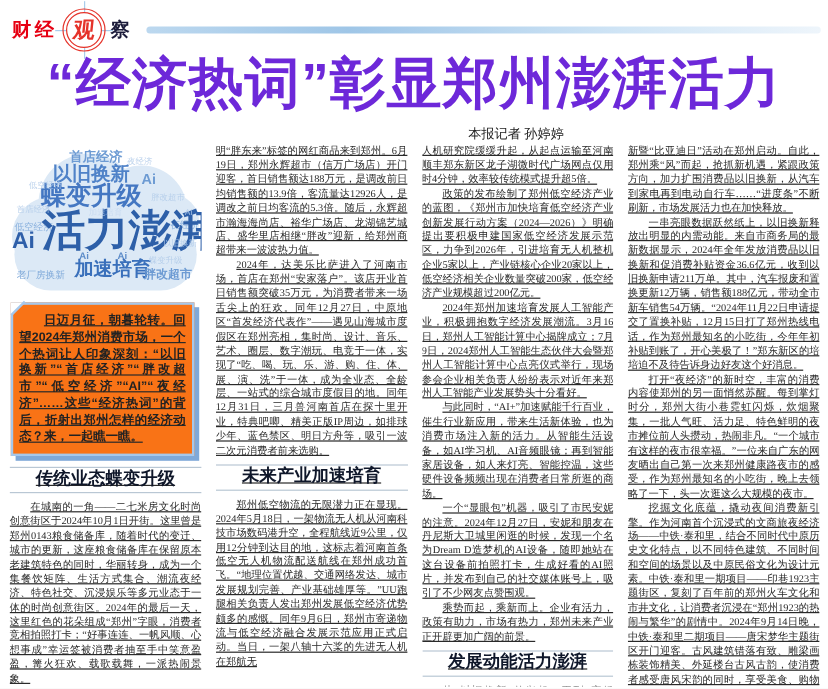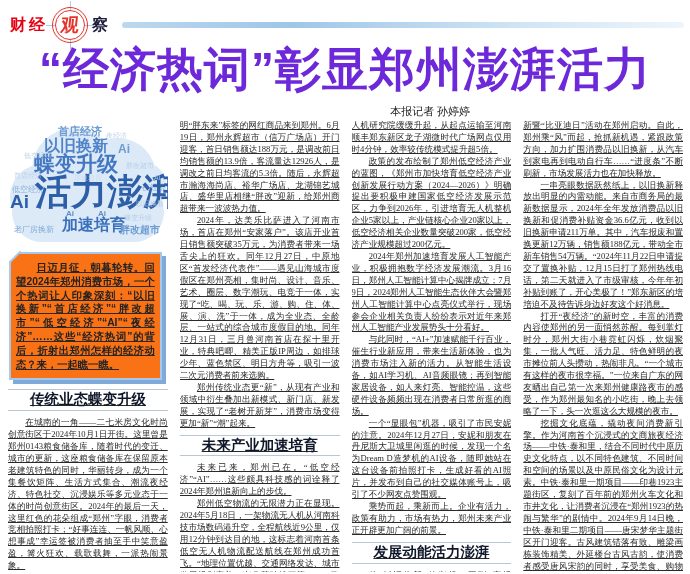--- a/index.html
+++ b/index.html
@@ -113,40 +113,38 @@
         <p>日迈月征，朝暮轮转。回望2024年郑州消费市场，一个个热词让人印象深刻：“以旧换新”“首店经济”“胖改超市”“低空经济”“AI”“夜经济”……这些“经济热词”的背后，折射出郑州怎样的经济动态？来，一起瞧一瞧。</p>
       </div>
       <h2 class="subhead">传统业态蝶变升级</h2>
       <p>在城南的一角——二七米房文化时尚创意街区于2024年10月1日开街。这里曾是郑州0143粮食储备库，随着时代的变迁、城市的更新，这座粮食储备库在保留原本老建筑特色的同时，华丽转身，成为一个集餐饮矩阵、生活方式集合、潮流夜经济、特色社交、沉浸娱乐等多元业态于一体的时尚创意街区。2024年的最后一天，这里红色的花朵组成“郑州”字眼，消费者竞相拍照打卡；“好事连连、一帆风顺、心想事成”幸运签被消费者抽至手中笑意盈盈，篝火狂欢、载歌载舞，一派热闹景象。</p>
 
     </section>
 
     <section class="col">
       <p class="cont">明“胖东来”标签的网红商品来到郑州。6月19日，郑州永辉超市（信万广场店）开门迎客，首日销售额达188万元，是调改前日均销售额的13.9倍，客流量达12926人，是调改之前日均客流的5.3倍。随后，永辉超市瀚海海尚店、裕华广场店、龙湖锦艺城店、盛华里店相继“胖改”迎新，给郑州商超带来一波波热力值。</p>
       <p>2024年，达美乐比萨进入了河南市场，首店在郑州“安家落户”。该店开业首日销售额突破35万元，为消费者带来一场舌尖上的狂欢。同年12月27日，中原地区“首发经济代表作”——遇见山海城市度假区在郑州亮相，集时尚、设计、音乐、艺术、圈层、数字潮玩、电竞于一体，实现了“吃、喝、玩、乐、游、购、住、体、展、演、洗”于一体，成为全业态、全龄层、一站式的综合城市度假目的地。同年12月31日，三月兽河南首店在探十里开业，特典吧唧、精美正版IP周边，如排球少年、蓝色禁区、明日方舟等，吸引一波二次元消费者前来选购。</p>
-      <p>郑州传统业态更“新”，从现有产业和领域中衍生叠加出新模式、新门店、新发展，实现了“老树开新芽”，消费市场变得更加“新”“潮”起来。</p>
       <h2 class="subhead">未来产业加速培育</h2>
-      <p>未来已来，郑州已在。“低空经济”“AI”……这些颇具科技感的词诠释了2024年郑州追新向上的步伐。</p>
       <p>郑州低空物流的无限潜力正在显现。2024年5月18日，一架物流无人机从河南科技市场数码港升空，全程航线近9公里，仅用12分钟到达目的地，这标志着河南首条低空无人机物流配送航线在郑州成功首飞。“地理位置优越、交通网络发达、城市发展规划完善、产业基础雄厚等。”UU跑腿相关负责人发出郑州发展低空经济优势颇多的感慨。同年9月6日，郑州市寄递物流与低空经济融合发展示范应用正式启动。当日，一架八轴十六桨的先进无人机在郑航无</p>
     </section>
 
     <section class="col">
       <p class="cont">人机研究院缓缓升起，从起点运输至河南顺丰郑东新区龙子湖微时代广场网点仅用时4分钟，效率较传统模式提升超5倍。</p>
       <p>政策的发布绘制了郑州低空经济产业的蓝图，《郑州市加快培育低空经济产业创新发展行动方案（2024—2026）》明确提出要积极申建国家低空经济发展示范区，力争到2026年，引进培育无人机整机企业5家以上，产业链核心企业20家以上，低空经济相关企业数量突破200家，低空经济产业规模超过200亿元。</p>
       <p>2024年郑州加速培育发展人工智能产业，积极拥抱数字经济发展潮流。3月16日，郑州人工智能计算中心揭牌成立；7月9日，2024郑州人工智能生态伙伴大会暨郑州人工智能计算中心点亮仪式举行，现场参会企业相关负责人纷纷表示对近年来郑州人工智能产业发展势头十分看好。</p>
       <p>与此同时，“AI+”加速赋能千行百业，催生行业新应用，带来生活新体验，也为消费市场注入新的活力。从智能生活设备，如AI学习机、AI音频眼镜；再到智能家居设备，如人来灯亮、智能控温，这些硬件设备频频出现在消费者日常所逛的商场。</p>
       <p>一个“显眼包”机器，吸引了市民安妮的注意。2024年12月27日，安妮和朋友在丹尼斯大卫城里闲逛的时候，发现一个名为Dream D造梦机的AI设备，随即她站在这台设备前拍照打卡，生成好看的AI照片，并发布到自己的社交媒体账号上，吸引了不少网友点赞围观。</p>
       <p>乘势而起，乘新而上。企业有活力，政策有助力，市场有热力，郑州未来产业正开辟更加广阔的前景。</p>
       <h2 class="subhead">发展动能活力澎湃</h2>
       <p>从“以旧换新”的兴起，再到“夜经济”的芳容绽露，活力的波澜在这里翻涌，文化的底蕴在这里沉淀，铸就了2024年郑州蓬勃发展的印记。</p>
 
     </section>
 
     <section class="col">
       <p class="cont">新暨“比亚迪日”活动在郑州启动。自此，郑州乘“风”而起，抢抓新机遇，紧跟政策方向，加力扩围消费品以旧换新，从汽车到家电再到电动自行车……“进度条”不断刷新，市场发展活力也在加快释放。</p>
-      <p>一串亮眼数据跃然纸上，以旧换新释放出明显的内需动能。来自市商务局的最新数据显示，2024年全年发放消费品以旧换新和促消费补贴资金36.6亿元，收到以旧换新申请211万单。其中，汽车报废和置换更新12万辆，销售额188亿元，带动全市新车销售54万辆。“2024年11月22日申请提交了置换补贴，12月15日打了郑州热线电话，第二天就进入了市级审核，今年年初补贴到账了，开心美极了！”郑东新区的培培迫不及待告诉身边好友这个好消息。</p>
+      <p>一串亮眼数据跃然纸上，以旧换新释放出明显的内需动能。来自市商务局的最新数据显示，2024年全年发放消费品以旧换新和促消费补贴资金36.6亿元，收到以旧换新申请211万单。其中，汽车报废和置换更新12万辆，销售额188亿元，带动全市新车销售54万辆。“2024年11月22日申请提交了置换补贴，12月15日打了郑州热线电话，作为郑州最知名的小吃街，今年年初补贴到账了，开心美极了！”郑东新区的培培迫不及待告诉身边好友这个好消息。</p>
       <p>打开“夜经济”的新时空，丰富的消费内容使郑州的另一面悄然苏醒。每到掌灯时分，郑州大街小巷霓虹闪烁，炊烟聚集，一批人气旺、活力足、特色鲜明的夜市摊位前人头攒动，热闹非凡。“一个城市有这样的夜市很幸福。”一位来自广东的网友晒出自己第一次来郑州健康路夜市的感受，作为郑州最知名的小吃街，晚上去领略了一下，头一次逛这么大规模的夜市。</p>
       <p>挖掘文化底蕴，撬动夜间消费新引擎。作为河南首个沉浸式的文商旅夜经济场——中铁·泰和里，结合不同时代中原历史文化特点，以不同特色建筑、不同时间和空间的场景以及中原民俗文化为设计元素。中铁·泰和里一期项目——印巷1923主题街区，复刻了百年前的郑州火车文化和市井文化，让消费者沉浸在“郑州1923的热闹与繁华”的剧情中。2024年9月14日晚，中铁·泰和里二期项目——唐宋梦华主题街区开门迎客。古风建筑错落有致、雕梁画栋装饰精美、外延楼台古风古韵，使消费者感受唐风宋韵的同时，享受美食、购物的乐趣。</p>
 
     </section>
 
   </div>
 </div>
 
 </body></html>

